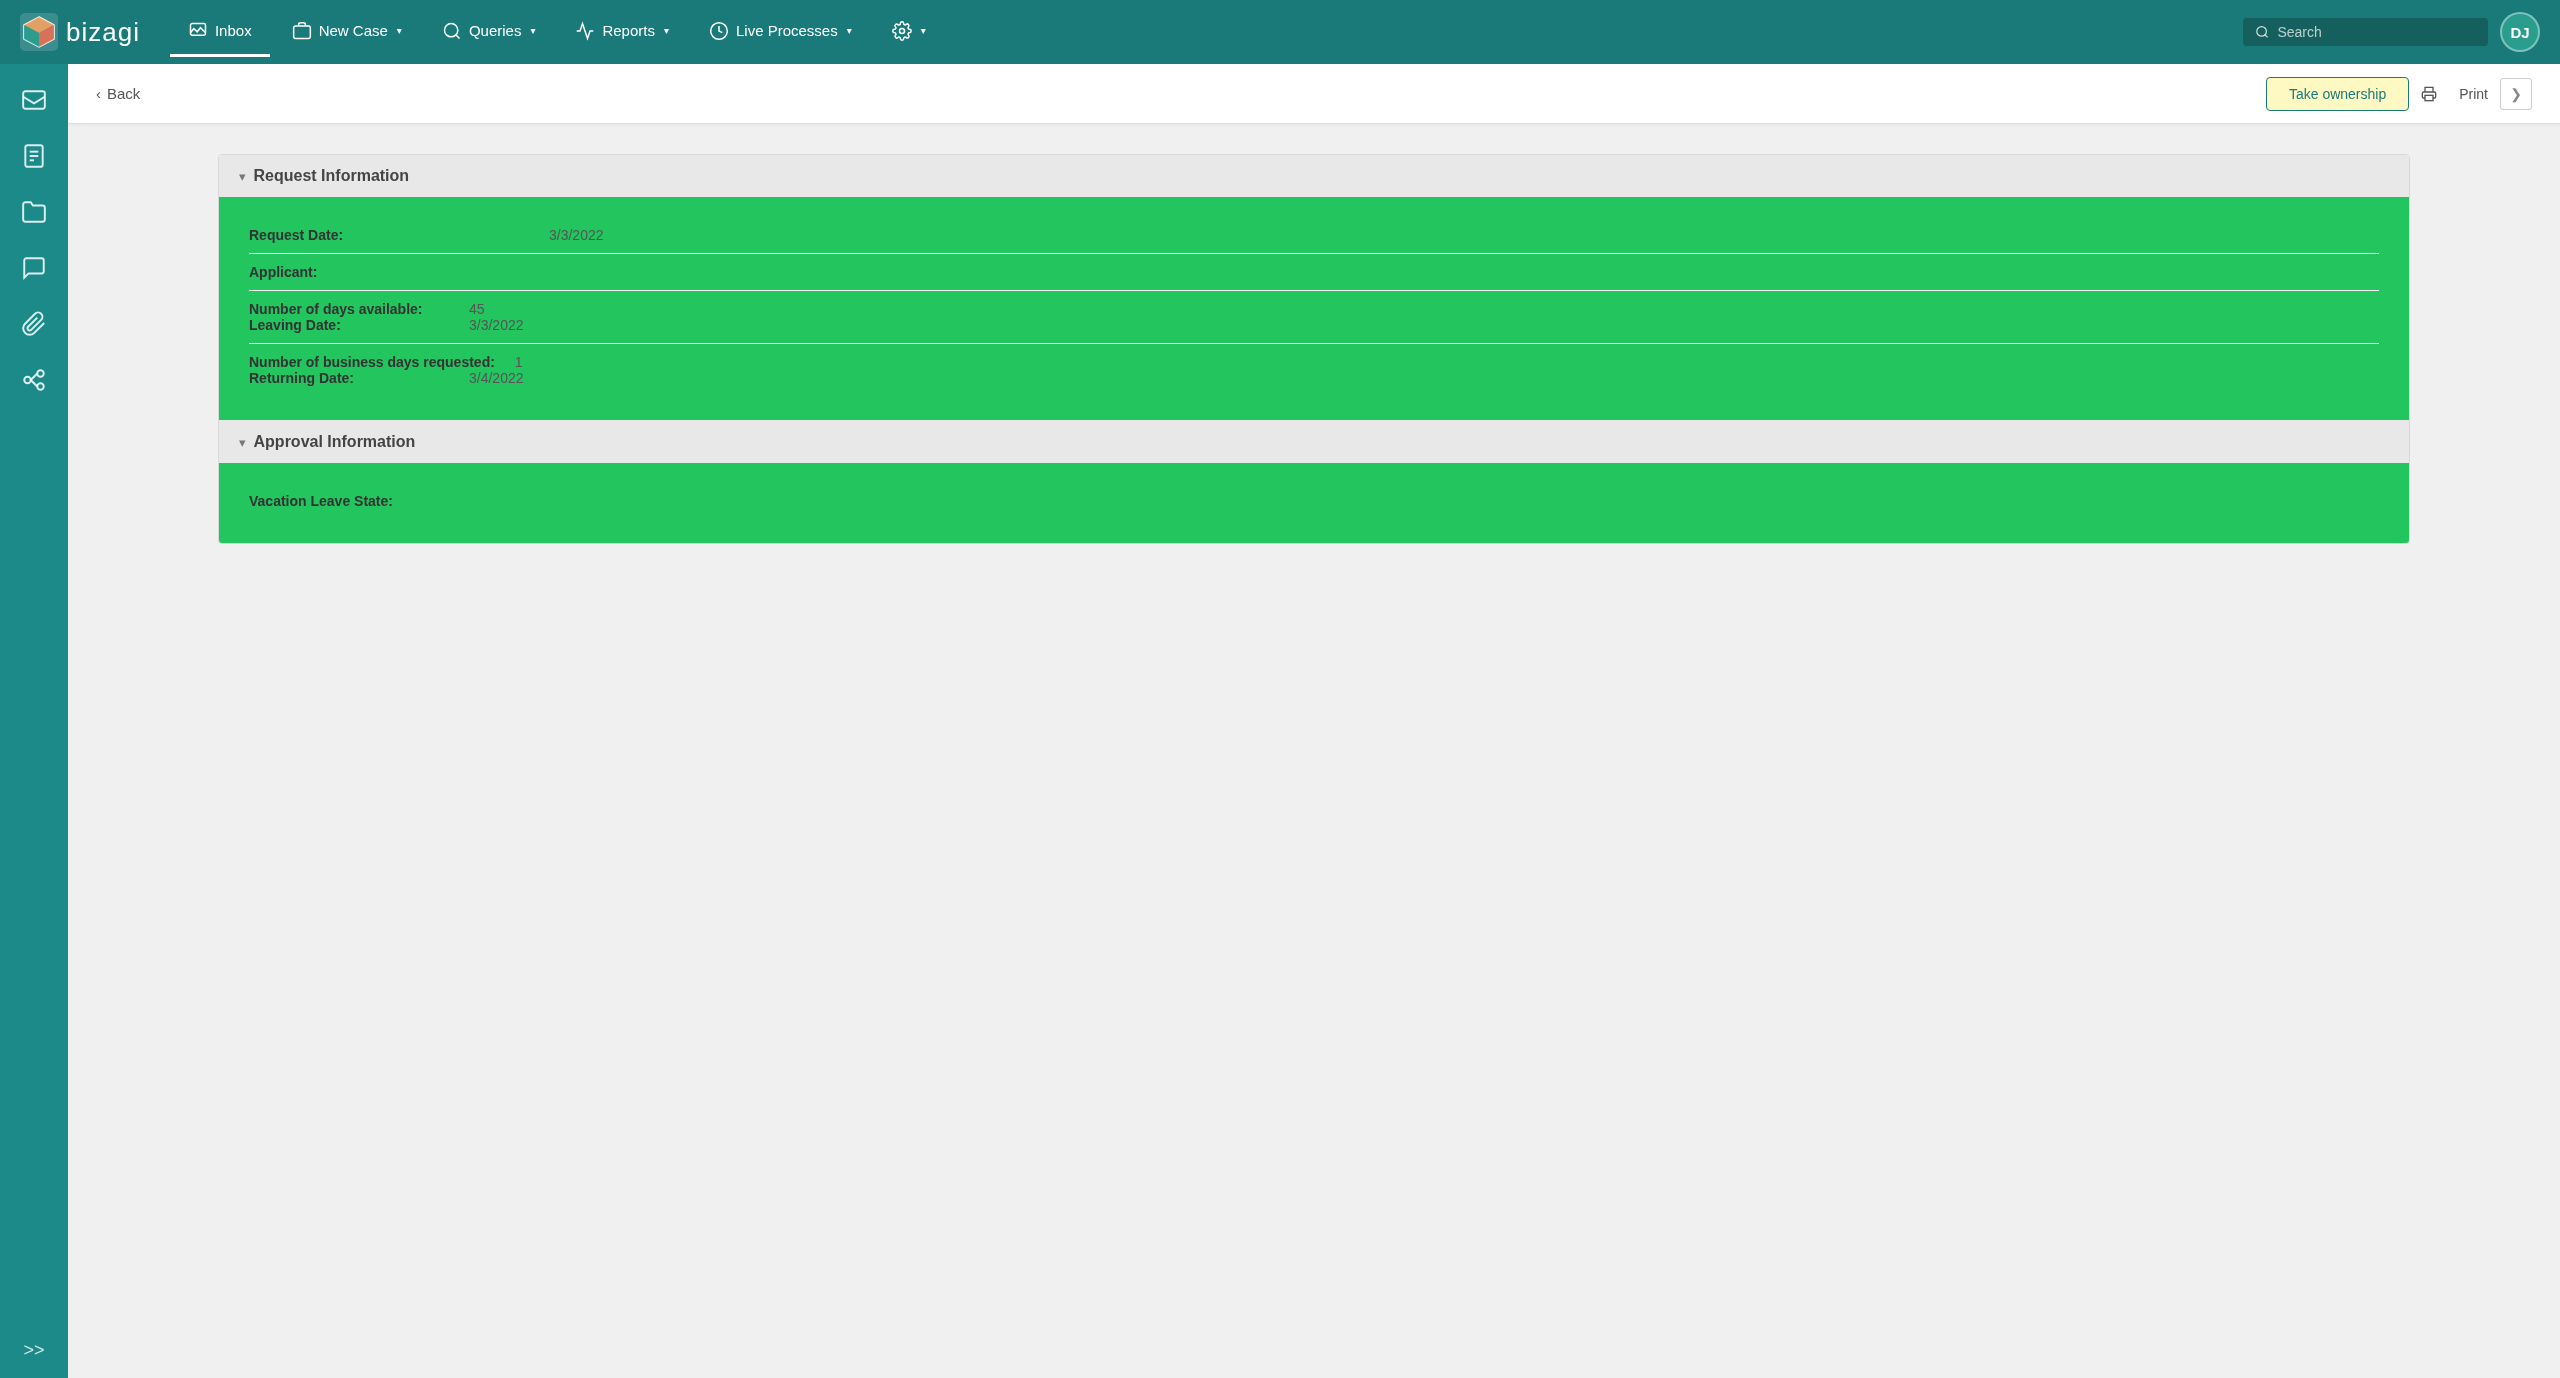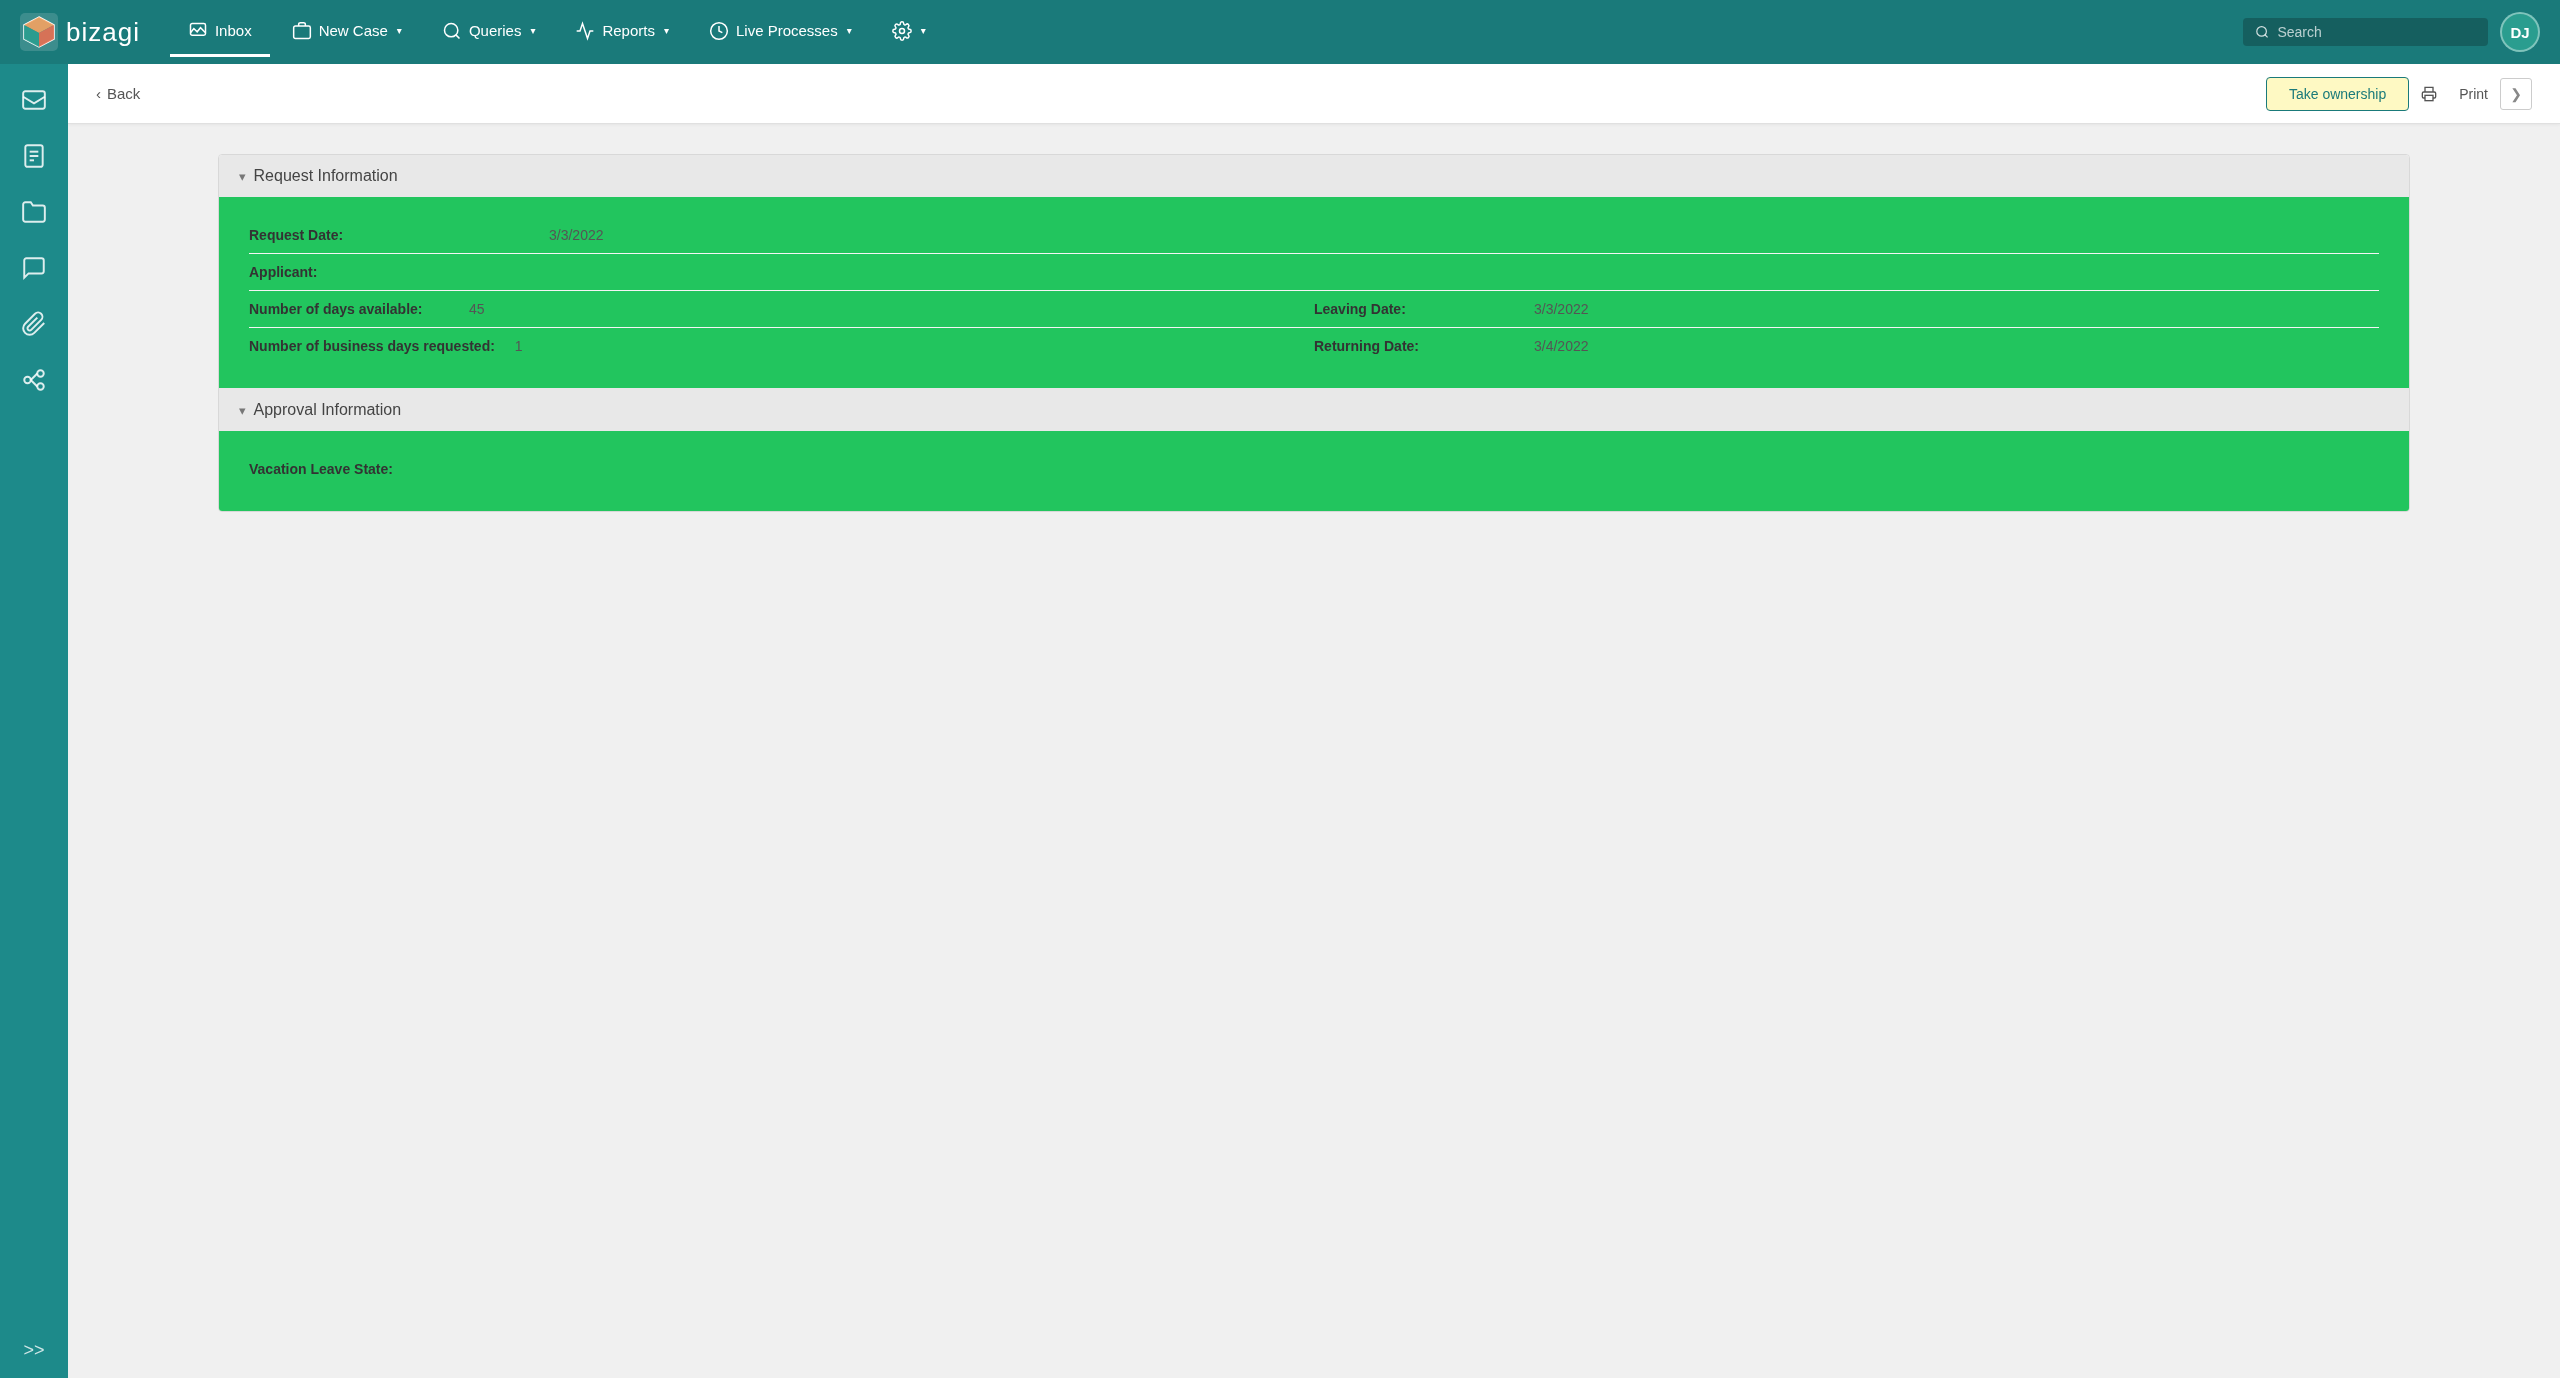--- a/index.html
+++ b/index.html
@@ -221,21 +221,21 @@
       background: #e8e8e8;
       padding: 12px 20px;
       display: flex;
       align-items: center;
       gap: 8px;
       cursor: pointer;
     }
     .section-header-title {
       font-size: 16px;
       color: #444;
-      font-weight: 400;
+      font-weight: 700;
     }
     .section-chevron {
       color: #777;
       font-size: 13px;
     }
     .section-body {
       padding: 20px 30px 24px 30px;
       background: #22c55e;
     }
     .form-row {
@@ -253,21 +253,21 @@
       min-width: 280px;
       flex-shrink: 0;
     }
     .form-value {
       font-size: 14px;
       color: #555;
       flex: 1;
     }
     .form-row-split {
       display: grid;
-      grid-template-columns: 1fr 1fr;
+      grid-template-columns: 1fr;
       gap: 0;
       padding: 10px 0;
       border-bottom: 1px solid #f5f5f5;
     }
     .form-row-split:last-child { border-bottom: none; }
     .form-cell {
       display: flex;
       align-items: baseline;
       gap: 20px;
     }

